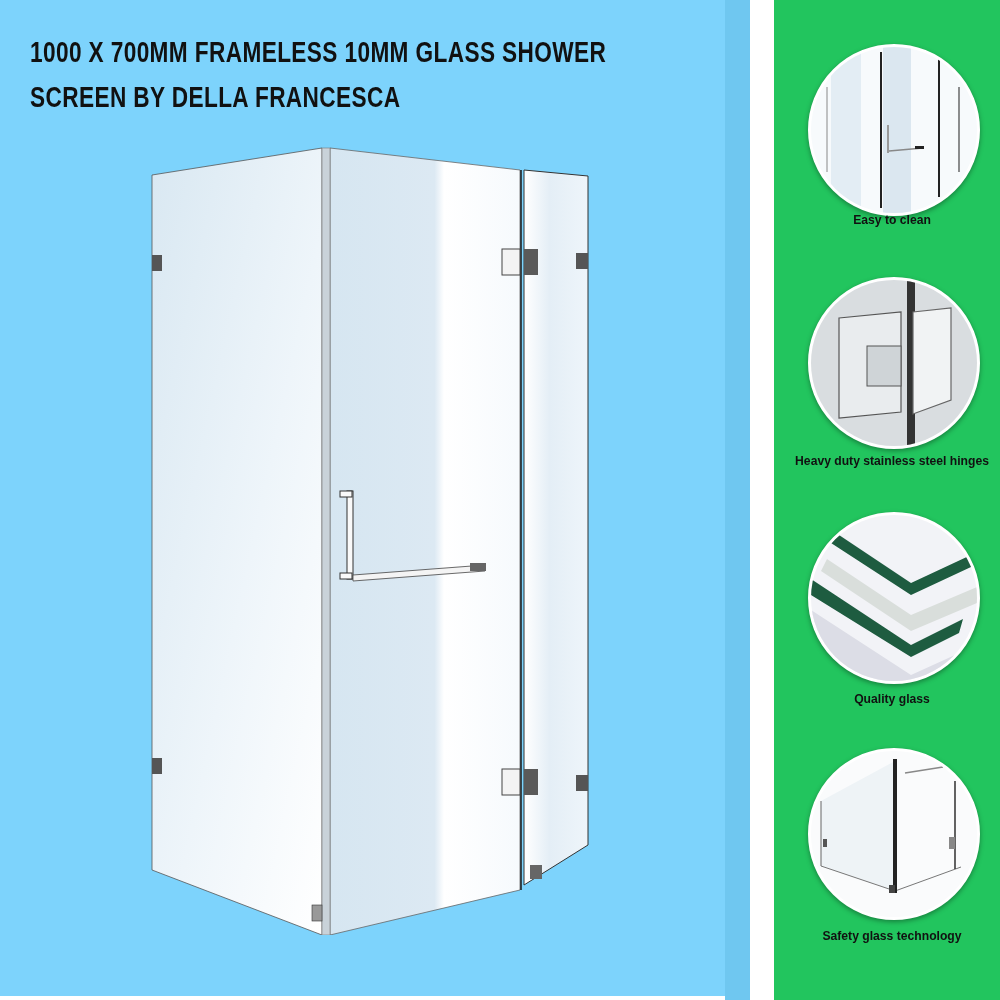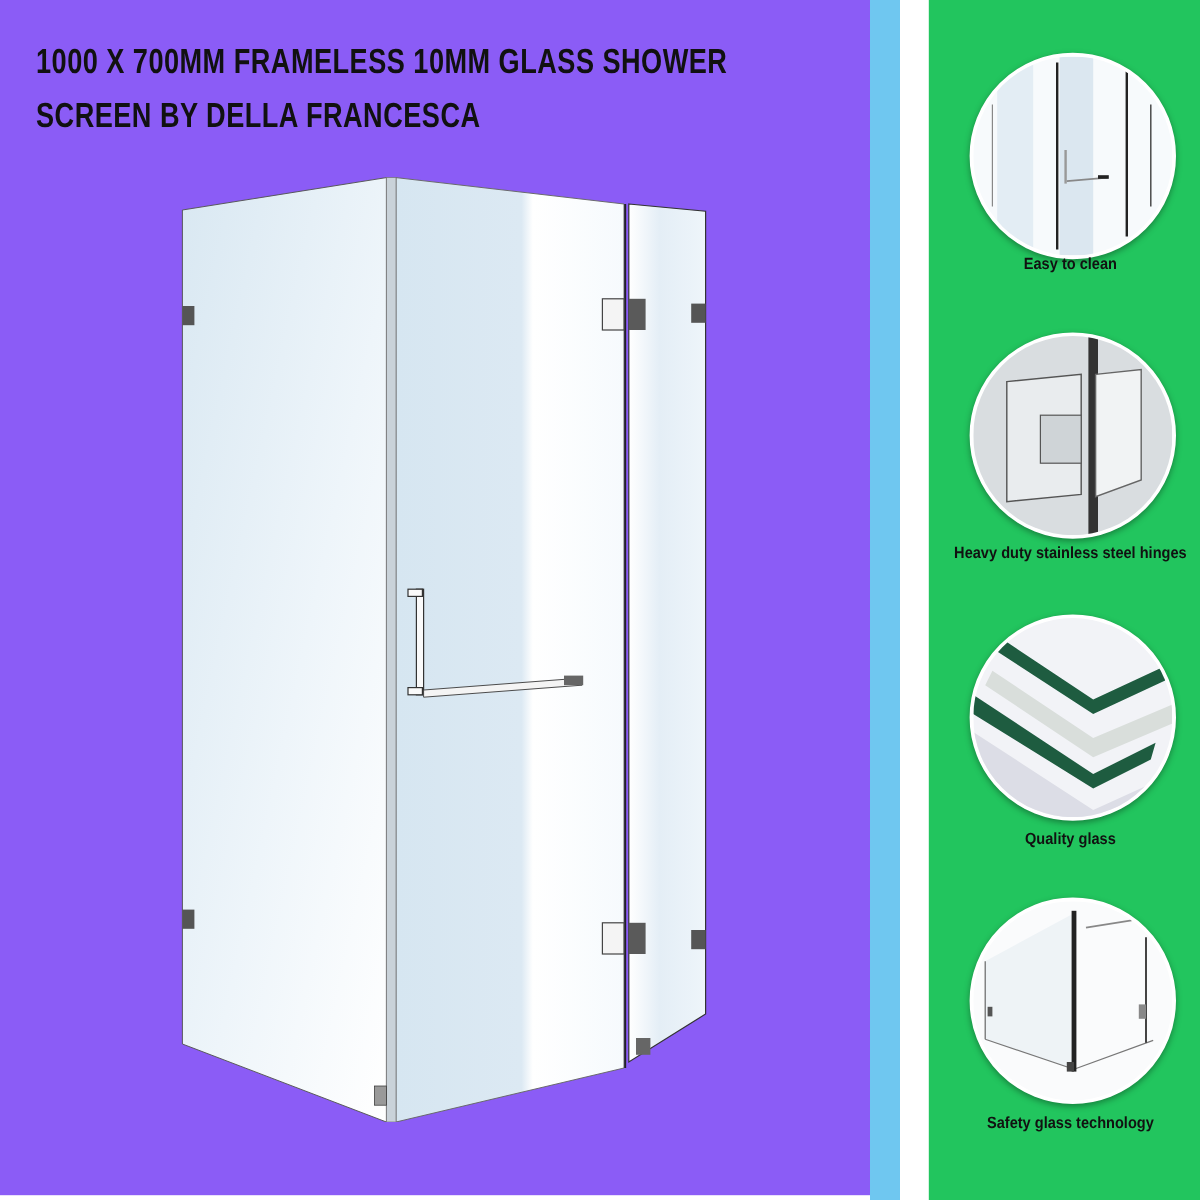--- a/index.html
+++ b/index.html
@@ -1,17 +1,17 @@
 <!DOCTYPE html>
 <html><head>
 <meta charset="utf-8">
 <style>
   html, body { margin:0; padding:0; }
   body { width:1000px; height:1000px; position:relative; overflow:hidden; background:#ffffff; font-family:"Liberation Sans", sans-serif; }
-  .left { position:absolute; left:0; top:0; width:725px; height:996px; background:#8b5cf6; }
+  .left { position:absolute; left:0; top:0; width:725px; height:996px; background:#7dd3fc; }
   .title { position:absolute; left:30px; top:30px; width:690px; font-family:"Liberation Sans", sans-serif; font-weight:bold; font-size:29px; line-height:45px; color:#111; letter-spacing:0.5px; transform:scaleX(0.78); transform-origin:left top; white-space:nowrap; }
   .title .line { display:block; }
   .product { position:absolute; left:140px; top:145px; width:460px; height:790px; }
   .strip { position:absolute; left:725px; top:0; width:25px; height:1000px; background:#6fc7f0; }
   .green { position:absolute; left:750px; top:0; width:250px; height:1000px; background:#22c55e;margin-left:24px; }
   .feature { position:absolute; left:0; width:250px; }
   .circle { position:absolute; left:34px; width:166px; height:166px; border-radius:50%; background:#ffffff; border:3px solid #ffffff; box-shadow:0 2px 5px rgba(0,0,0,0.35); overflow:hidden; }
   .circle svg { width:166px; height:166px; display:block; }
   .caption { position:absolute; left:0; width:236px; text-align:center; font-family:"Liberation Sans", sans-serif; font-weight:bold; font-size:13.5px; color:#111; transform:scaleX(0.9); transform-origin:center; }
 </style>

